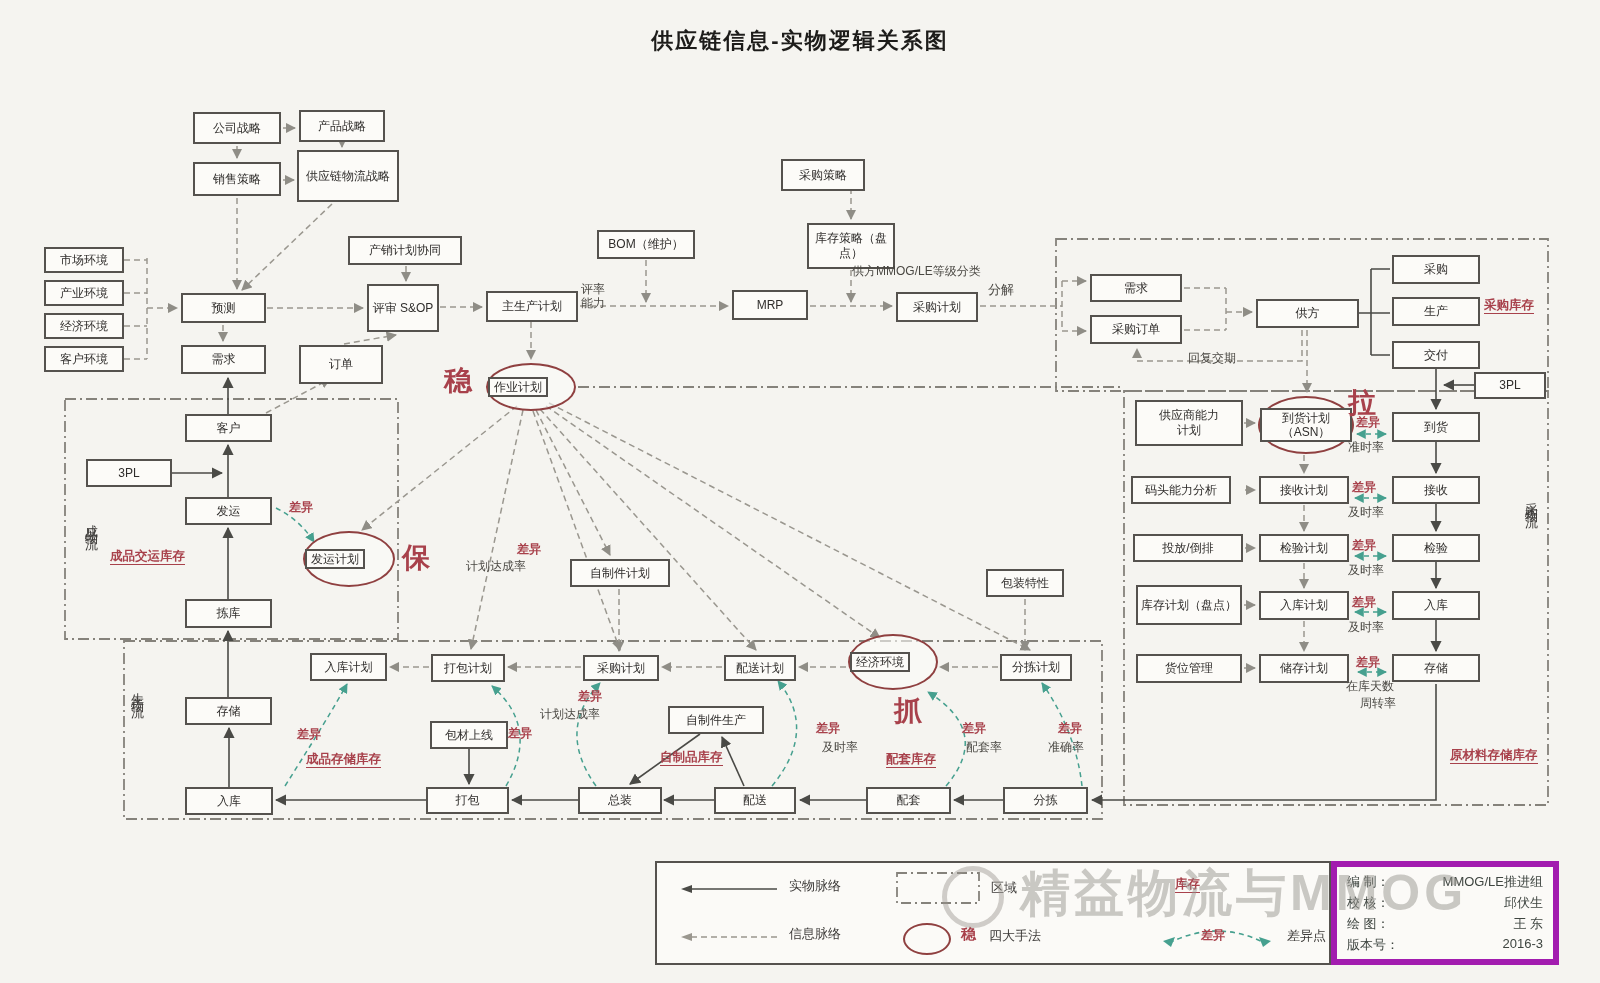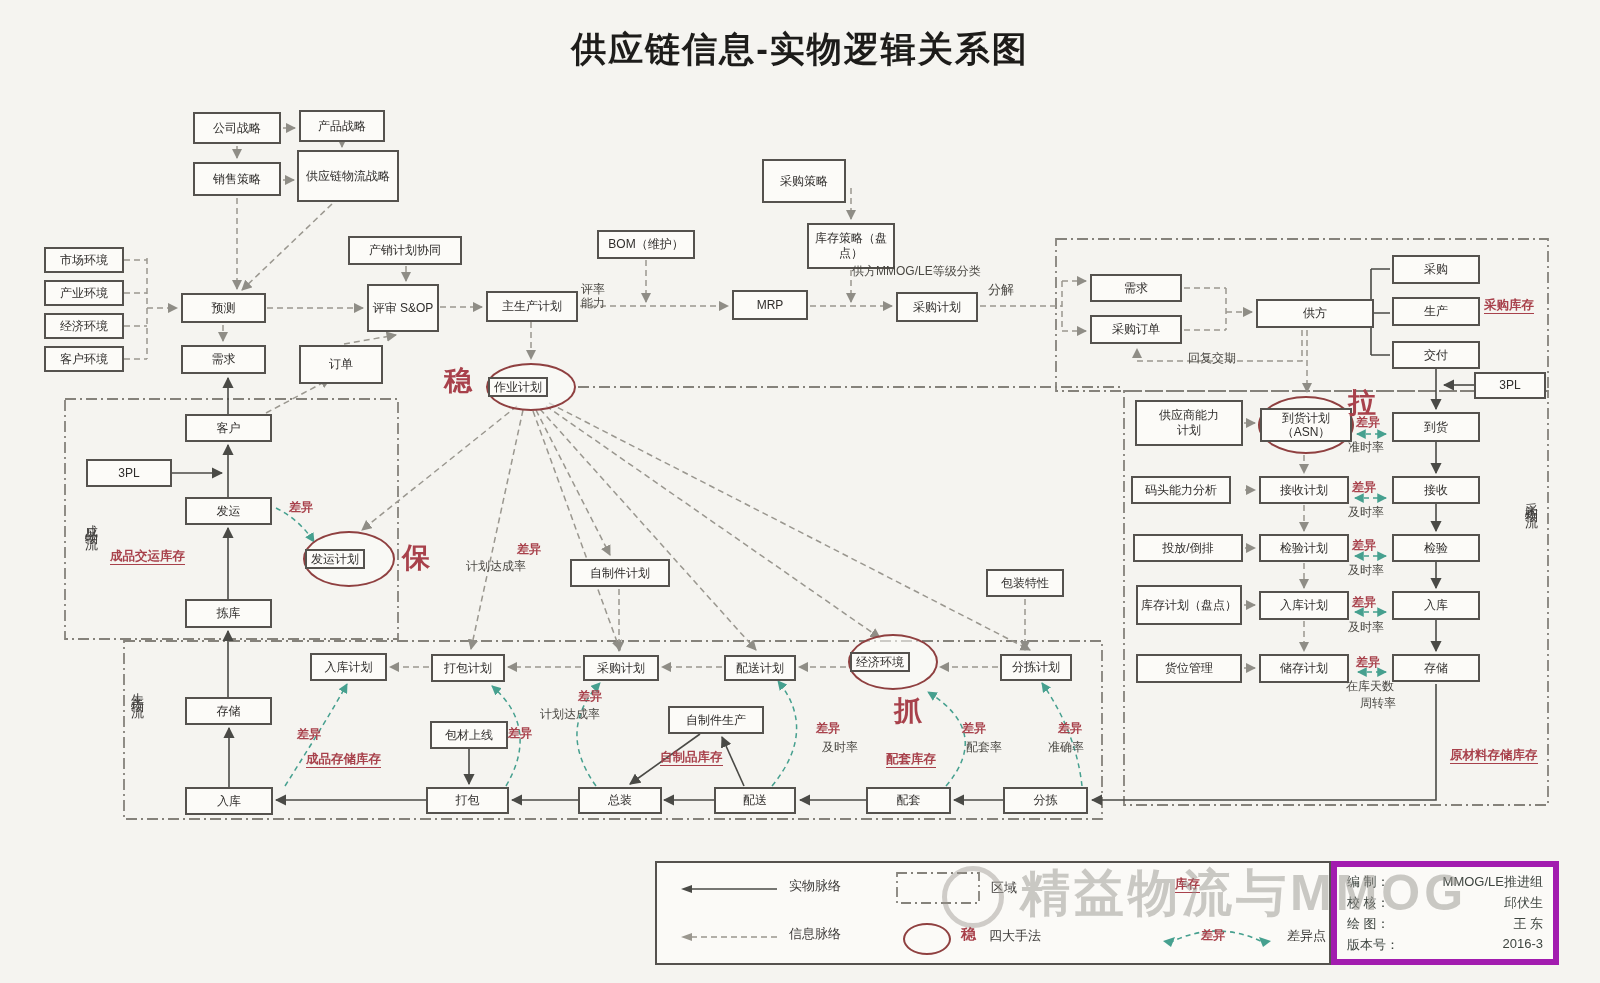--- a/index.html
+++ b/index.html
@@ -14,21 +14,21 @@
         text-align:center;padding:1px 4px;color:#2f2d2b;}
   .lbl{position:absolute;z-index:4;font-size:12px;color:#4a4843;line-height:1.15;}
   .red{color:#a8414b;font-weight:bold;}
   .inv{position:absolute;z-index:4;font-size:12.5px;color:#a8414b;font-weight:bold;
         border-bottom:1.5px solid #a8414b;line-height:1.2;}
   .bigchar{position:absolute;z-index:5;color:#a8414b;font-weight:bold;font-size:28px;
         font-family:"Liberation Serif",serif;}
   .vtext{position:absolute;z-index:4;writing-mode:vertical-rl;text-orientation:upright;
         letter-spacing:4px;font-size:13px;color:#3c3a38;}
   #page-title{position:absolute;z-index:4;left:0;right:0;top:26px;text-align:center;
-        font-size:35px;font-weight:bold;color:#1d1c1a;letter-spacing:2px;}
+        font-size:22px;font-weight:bold;color:#1d1c1a;letter-spacing:2px;}
   #legend-box{position:absolute;z-index:3;left:655px;top:861px;width:676px;height:104px;
         border:2px solid #55524e;background:#fbfaf7;box-sizing:border-box;}
   #legend-box .litem{position:absolute;}
   .legend-label{font-size:13px;color:#3c3a38;}
   #title-block{position:absolute;z-index:3;left:1331px;top:861px;width:228px;height:104px;
         border:6px solid #a21caf;background:#fbfaf7;box-sizing:border-box;
         display:flex;flex-direction:column;justify-content:space-around;padding:4px 10px;}
   #title-block .trow{display:flex;justify-content:space-between;font-size:13px;color:#3e4540;}
   #watermark{position:absolute;z-index:6;left:1000px;top:860px;font-size:50px;font-weight:bold;
         color:rgba(152,149,143,0.5);letter-spacing:4px;pointer-events:none;white-space:nowrap;margin-left:20px;}
@@ -168,31 +168,31 @@
   <div class="node" style="left:44px;top:346px;width:80px;height:26px">客户环境</div>
 
   <div class="node" style="left:181px;top:293px;width:85px;height:30px">预测</div>
   <div class="node" style="left:181px;top:345px;width:85px;height:29px">需求</div>
   <div class="node" style="left:299px;top:345px;width:84px;height:39px">订单</div>
   <div class="node" style="left:348px;top:236px;width:114px;height:29px">产销计划协同</div>
   <div class="node" style="left:367px;top:284px;width:72px;height:48px">评审 S&amp;OP</div>
   <div class="node" style="left:486px;top:291px;width:92px;height:31px">主生产计划</div>
   <div class="node" style="left:597px;top:230px;width:98px;height:29px">BOM（维护）</div>
   <div class="node" style="left:732px;top:290px;width:76px;height:30px">MRP</div>
-  <div class="node" style="left:762px;top:159px;width:84px;height:44px">采购策略</div>
+  <div class="node" style="left:781px;top:159px;width:84px;height:32px">采购策略</div>
   <div class="node" style="left:807px;top:223px;width:88px;height:46px">库存策略（盘点）</div>
   <div class="node" style="left:896px;top:292px;width:82px;height:30px">采购计划</div>
 
   <div class="ellipse" style="left:486px;top:363px;width:90px;height:48px">
     <div class="einner">作业计划</div>
   </div>
 
   <div class="node" style="left:1090px;top:274px;width:92px;height:28px">需求</div>
   <div class="node" style="left:1090px;top:315px;width:92px;height:29px">采购订单</div>
-  <div class="node" style="left:1256px;top:299px;width:118px;height:29px">供方</div>
+  <div class="node" style="left:1256px;top:299px;width:103px;height:29px">供方</div>
   <div class="node" style="left:1392px;top:255px;width:88px;height:29px">采购</div>
   <div class="node" style="left:1392px;top:297px;width:88px;height:29px">生产</div>
   <div class="node" style="left:1392px;top:341px;width:88px;height:28px">交付</div>
   <div class="node" style="left:1474px;top:372px;width:72px;height:27px">3PL</div>
   <div class="node" style="left:1392px;top:412px;width:88px;height:30px">到货</div>
   <div class="ellipse" style="left:1258px;top:396px;width:96px;height:58px">
     <div class="einner" style="max-width:80px">到货计划（ASN）</div>
   </div>
   <div class="node" style="left:1135px;top:400px;width:108px;height:46px;padding:1px 18px">供应商能力计划</div>
 

